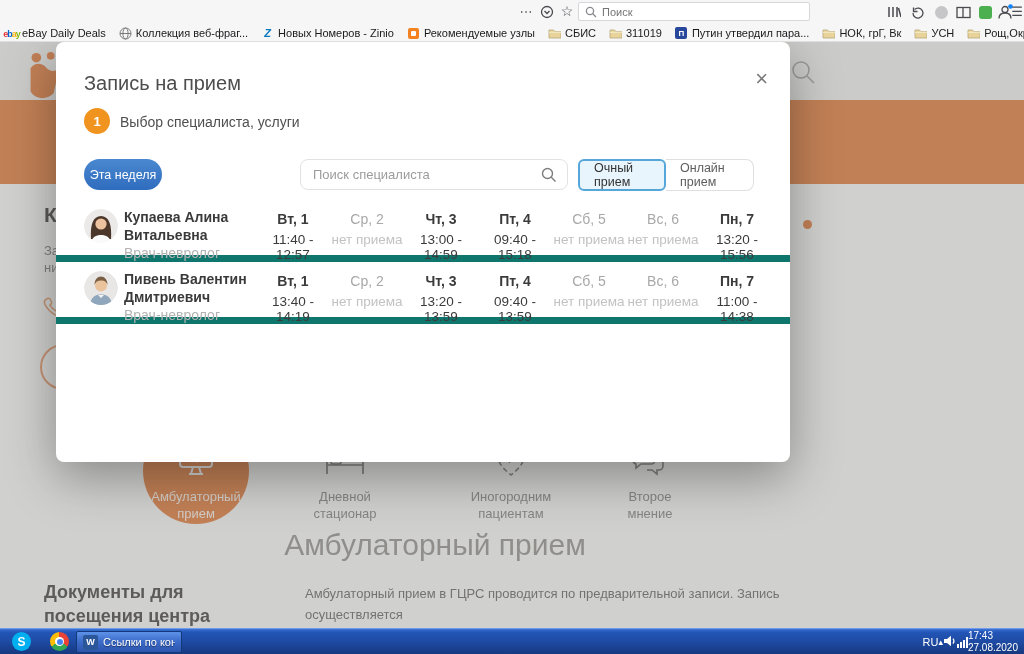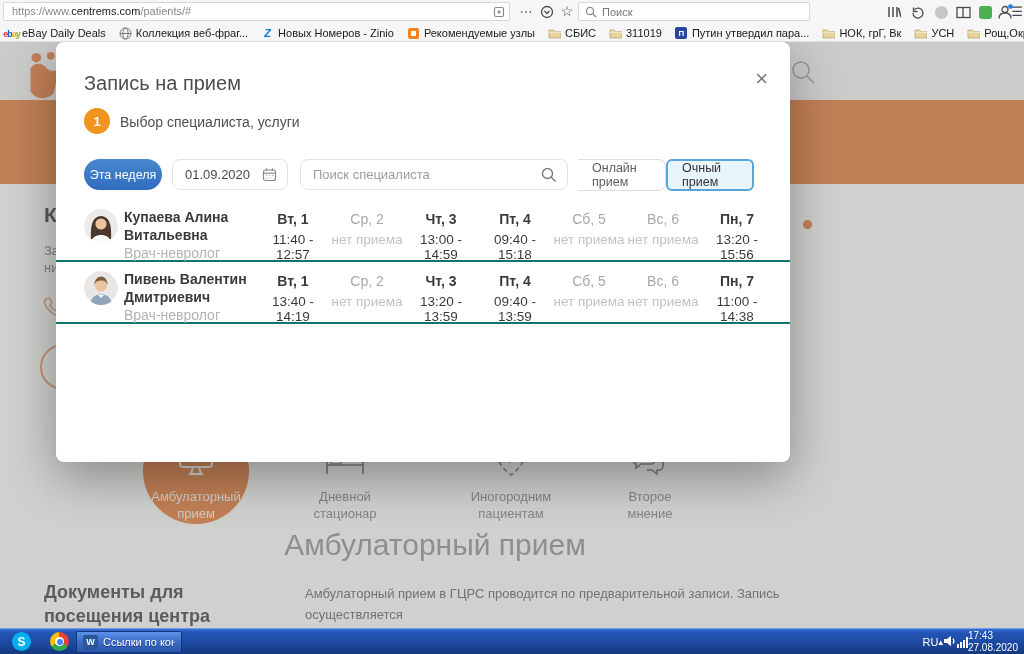--- a/index.html
+++ b/index.html
@@ -62,21 +62,21 @@
   .date-box { position:absolute; left:116px; top:0; width:116px; height:31px; border:1px solid #e2e2e2; border-radius:8px; display:flex; align-items:center; padding:0 10px 0 12px; font-size:13px; color:#4a4a4a; }
   .date-box .sp { flex:1; }
   .search-box { position:absolute; left:244px; top:0; width:268px; height:31px; border:1px solid #e2e2e2; border-radius:8px; display:flex; align-items:center; padding:0 10px 0 12px; }
   .search-box input { border:none; outline:none; flex:1; font-size:13px; color:#4a4a4a; font-family:"Liberation Sans",sans-serif; background:transparent; }
   .search-box input::placeholder { color:#9c9c9c; }
   .seg { position:absolute; left:522px; top:0; height:32px; display:flex; }
   .seg-btn { height:32px; display:flex; align-items:center; justify-content:center; font-size:12.5px; padding:0 14px; }
   .seg-btn.on { border:2px solid #56a6da; background:#e8f5fc; color:#333; border-radius:6px; width:88px; }
   .seg-btn.off-btn { border:1px solid #dfdfdf; border-left:none; background:#fff; color:#5d5d5d; border-radius:0 8px 8px 0; width:88px; }
   .doc-list { position:absolute; left:0; top:158px; width:734px; }
-  .doc-row { position:relative; height:62px; border-bottom:2px solid #0f766e; }
+  .doc-row { position:relative; height:62px; border-bottom:7px solid #0f766e; }
   .avatar { position:absolute; left:28px; top:9px; width:34px; height:34px; border-radius:50%; overflow:hidden; display:block; }
   .doc-info { position:absolute; left:68px; top:8px; width:132px; }
   .doc-name { font-size:14px; font-weight:bold; color:#3a3a3a; line-height:18px; }
   .doc-spec { font-size:14px; color:#b3b3b3; line-height:18px; }
   .sched { position:absolute; left:200px; right:16px; top:0; height:62px; display:flex; }
   .sched-cell { flex:1; text-align:center; padding-top:11px; }
   .sched-day { font-size:14px; font-weight:bold; color:#3b3b3b; line-height:16px; }
   .sched-time { font-size:13.5px; color:#3b3b3b; margin-top:5px; }
   .sched-cell.off .sched-day { color:#a8a8a8; font-weight:normal; }
   .sched-cell.off .sched-time { color:#c2c2c2; }
@@ -96,29 +96,20 @@
   .net-bars { display:flex; align-items:flex-end; gap:1px; height:11px; }
   .net-bars i { width:2px; background:#fff; display:block; }
   .clock { color:#fff; font-size:10px; text-align:left; line-height:12px; }
 </style>
 </head>
 <body>
 
 <div class="screen">
 
   <div class="chrome">
-    <div class="urlbar">
-      <span>https://www.</span><span class="dom">centrems.com</span><span>/patients/#</span>
-      <span class="page-action">
-        <svg width="12" height="12">
-            <rect x="1.5" y="1.5" width="9" height="9" rx="1.5" fill="none" stroke="#8a8a8e" stroke-width="1.2"></rect>
-            <path d="M4,6 h4 M6,4 v4" stroke="#8a8a8e" stroke-width="1.2"></path>
-          </svg>
-      </span>
-    </div>
     <span class="nav-ico" style="left:517px">⋯</span>
     <span class="tb-ico" style="left:538px">
       <svg width="14" height="14">
           <circle cx="7" cy="7" r="5.5" fill="none" stroke="#4a4a4f" stroke-width="1.3"></circle>
           <polyline points="4.5,6 7,8.5 9.5,6" fill="none" stroke="#4a4a4f" stroke-width="1.3"></polyline>
         </svg>
     </span>
     <span class="nav-ico" style="left:558px; font-size:14px;">☆</span>
     <div class="searchbar">
       <svg width="12" height="12" style="margin-right:5px; flex:0 0 auto;">
@@ -335,40 +326,30 @@
     <div class="dim"></div>
   </div>
 
   <div class="modal">
     <div class="m-title">Запись на прием</div>
     <div class="m-close">×</div>
     <div class="step-badge">1</div>
     <div class="step-label">Выбор специалиста, услуги</div>
     <div class="controls">
       <div class="week-btn">Эта неделя</div>
-      <div class="date-box">
-        <span class="sp">01.09.2020</span>
-        <svg width="15" height="15">
-            <rect x="1.5" y="3" width="12" height="10.5" rx="2" fill="none" stroke="#8a8a8a" stroke-width="1.2"></rect>
-            <line x1="1.5" y1="6.2" x2="13.5" y2="6.2" stroke="#8a8a8a" stroke-width="1.2"></line>
-            <line x1="4.5" y1="1.3" x2="4.5" y2="4" stroke="#8a8a8a" stroke-width="1.2"></line>
-            <line x1="10.5" y1="1.3" x2="10.5" y2="4" stroke="#8a8a8a" stroke-width="1.2"></line>
-            <path d="M4,8.5 h1.5 M7,8.5 h1.5 M10,8.5 h1.5 M4,11 h1.5 M7,11 h1.5" stroke="#b5b5b5" stroke-width="1.2"></path>
-          </svg>
-      </div>
       <div class="search-box">
         <input readonly="" placeholder="Поиск специалиста" style="">
         <svg width="16" height="16">
             <circle cx="6.5" cy="6.5" r="5" fill="none" stroke="#7d7d7d" stroke-width="1.4"></circle>
             <line x1="10.3" y1="10.3" x2="14.5" y2="14.5" stroke="#7d7d7d" stroke-width="1.4"></line>
           </svg>
       </div>
       <div class="seg">
+        <div class="seg-btn on">Очный прием</div>
         <div class="seg-btn off-btn">Онлайн прием</div>
-        <div class="seg-btn on">Очный прием</div>
       </div>
     </div>
     <div class="doc-list" id="doc-list">
   <div class="doc-row">
     <span class="avatar">
       <svg class="av av0" width="34" height="34" viewBox="0 0 34 34">
               <circle cx="17" cy="17" r="17" fill="#eceae8"></circle>
               <path d="M7,30 C6,16 9,7 17,7 C25,7 28,16 27,30 Z" fill="#4c382b"></path>
               <circle cx="17" cy="15" r="5.6" fill="#edc29f"></circle>
               <path d="M7,34 c1,-6 5,-8 10,-8 c5,0 9,2 10,8 z" fill="#fbfafa"></path>

